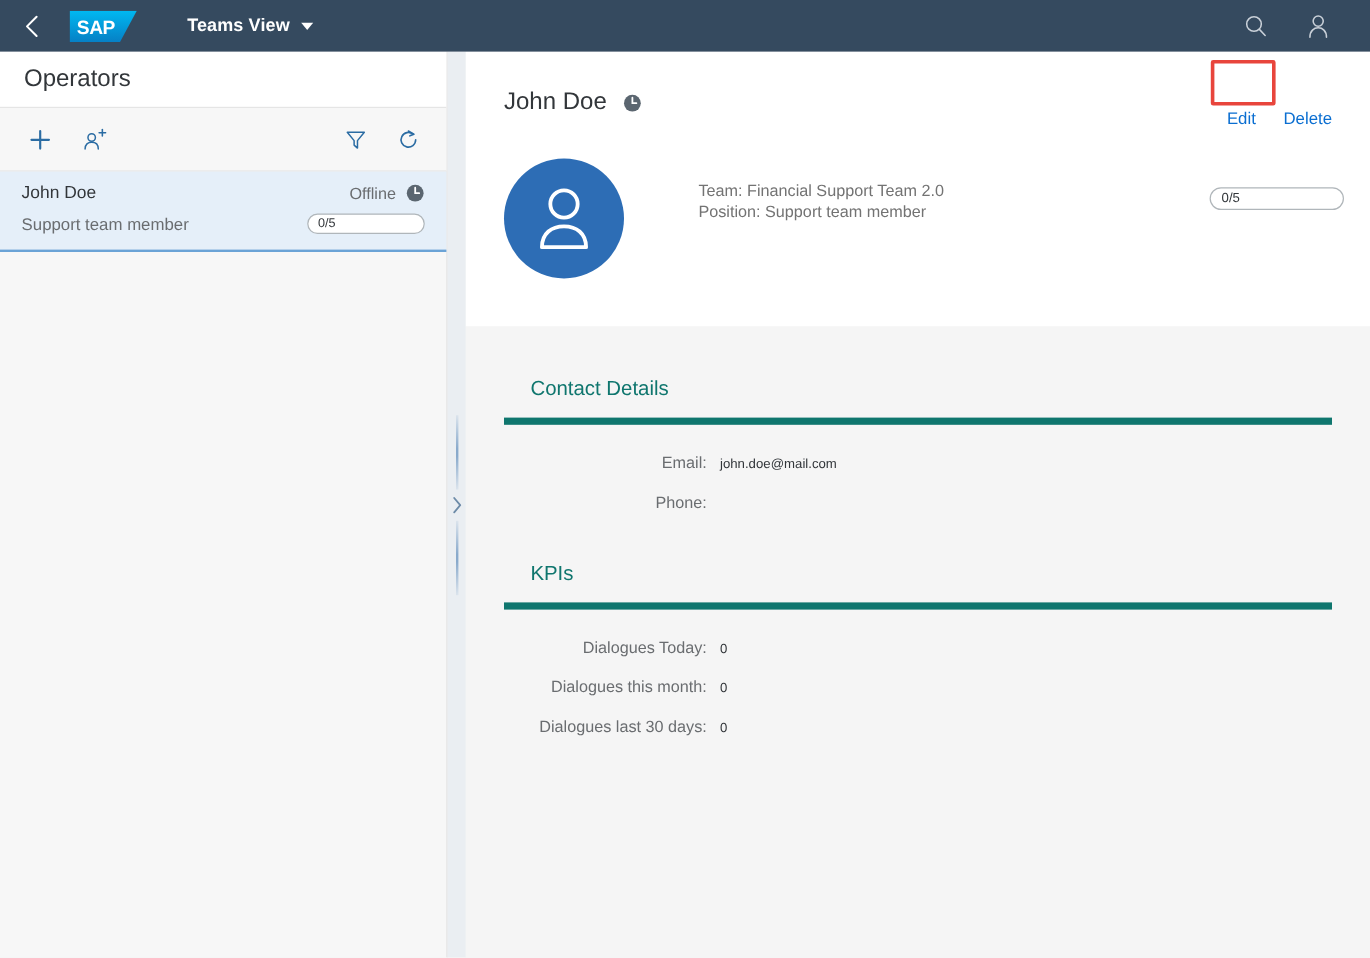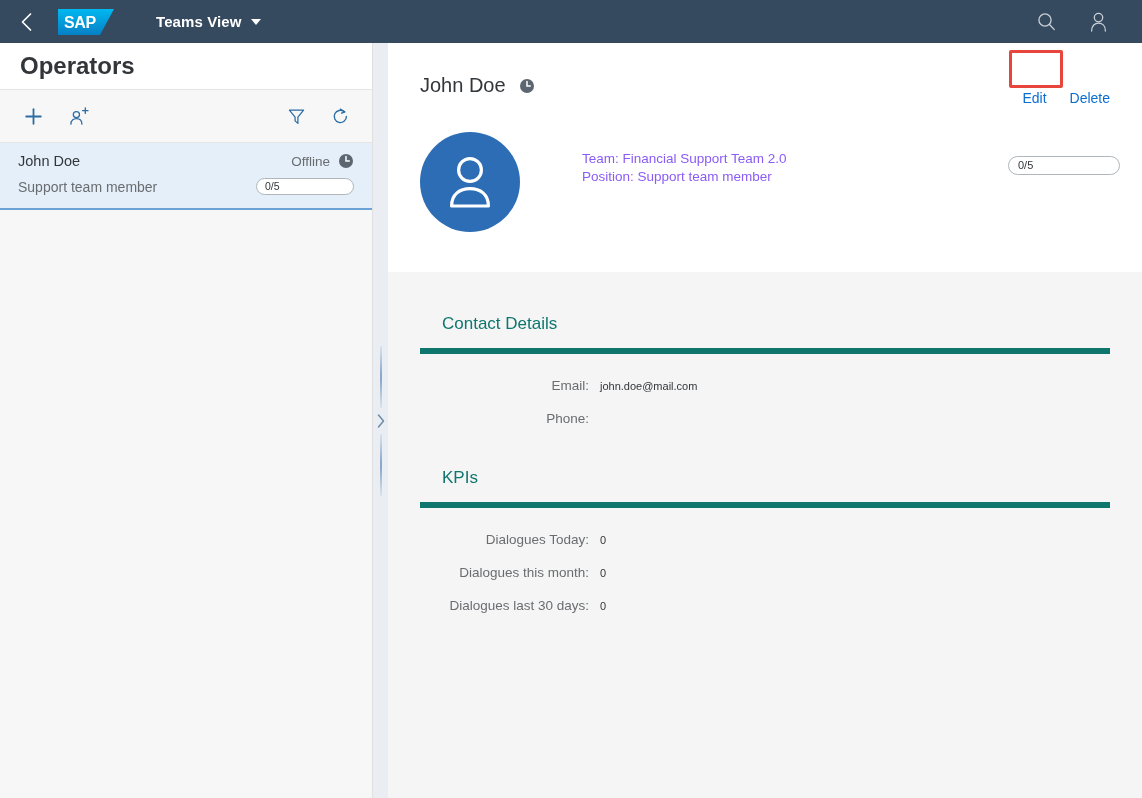--- a/index.html
+++ b/index.html
@@ -106,23 +106,23 @@
   .master-header {
     height: 47px;
     min-height: 47px;
     background: #ffffff;
     display: flex;
     align-items: center;
     padding: 0 20px;
     border-bottom: 1px solid #e5e5e5;
   }
   .master-title {
-    font-size: 24px;
+    font-size: 20px;
     color: #32363a;
-    font-weight: bold;
+    font-weight: normal;
   }
 
   .master-toolbar {
     height: 53px;
     min-height: 53px;
     background: #f7f7f7;
     display: flex;
     align-items: center;
     padding: 0 17px 0 18px;
     border-bottom: 1px solid #e5e5e5;
@@ -304,21 +304,21 @@
     display: flex;
     align-items: center;
     justify-content: center;
   }
   .hero-info {
     margin-left: 62px;
     padding-top: 18px;
   }
   .hero-line {
     font-size: 13.5px;
-    color: #8b5cf6;
+    color: #737373;
     line-height: 1.32;
     white-space: nowrap;
   }
   .hero-progress {
     margin-left: auto;
     padding-top: 24px;
   }
 
   .detail-content {
     flex: 1;

